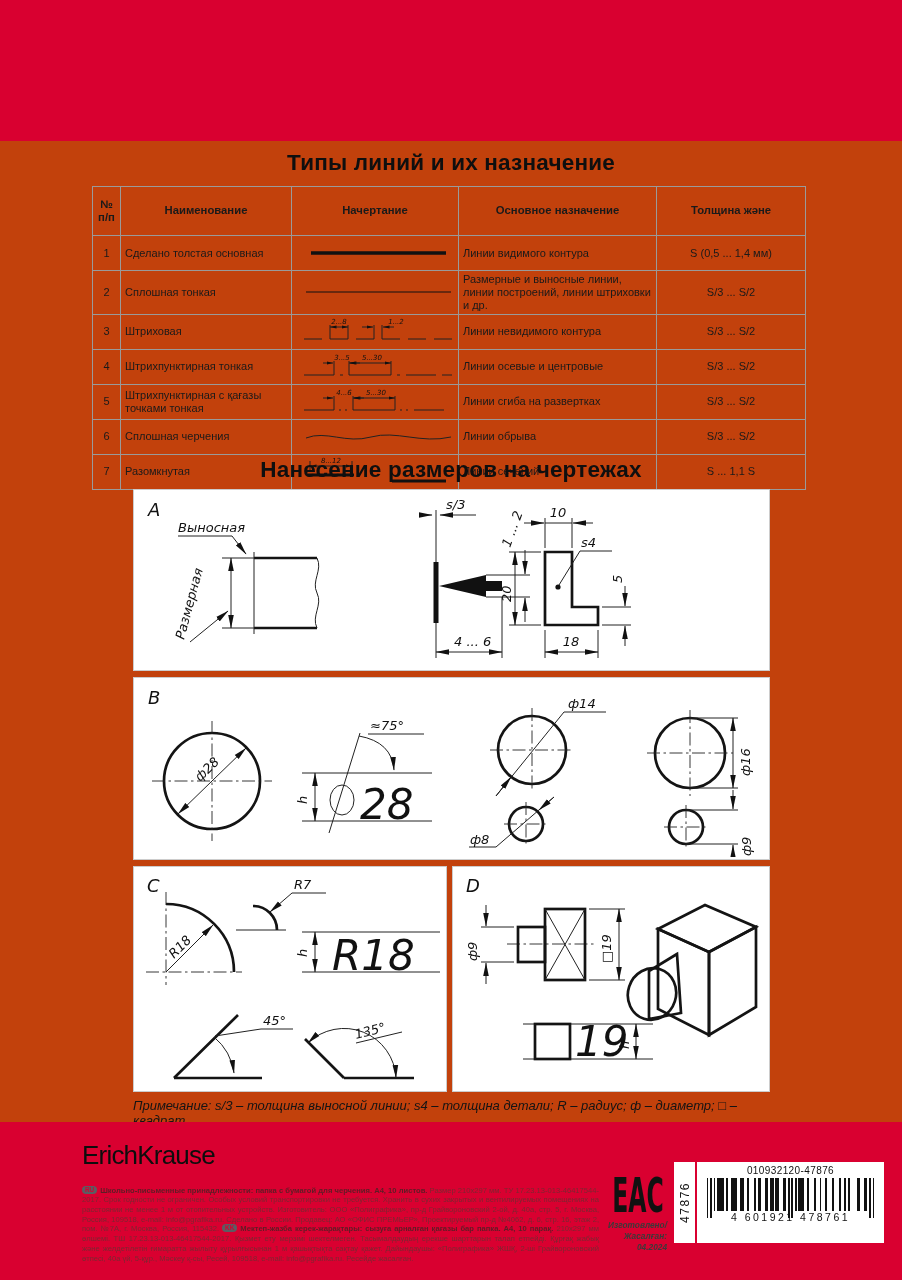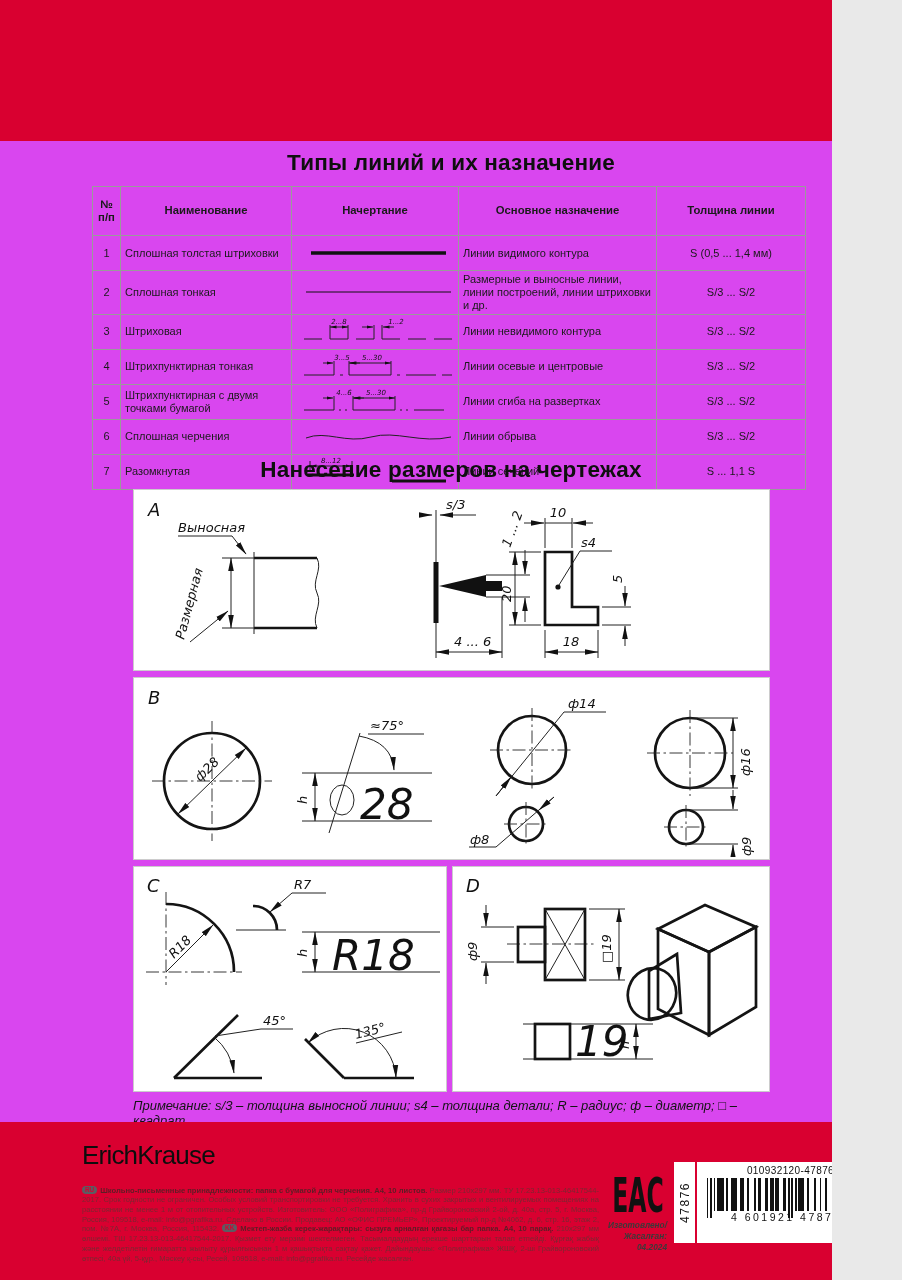--- a/index.html
+++ b/index.html
@@ -1,16 +1,16 @@
 <!DOCTYPE html>
 <html><head>
 <meta charset="utf-8">
 <style>
   html,body{margin:0;padding:0;background:#e9e9e9}
-  .page{position:relative;width:832px;height:1280px;background:#d946ef;overflow:hidden;
+  .page{position:relative;width:902px;height:1280px;background:#c2410c;overflow:hidden;
         font-family:"Liberation Sans",sans-serif;color:#111}
   .band{position:absolute;left:0;width:902px;background:#d90030}
   .band-top{top:0;height:141px}
   .band-bottom{top:1122px;height:158px}
 
   .title{position:absolute;left:0;width:902px;text-align:center;font-weight:bold;
          font-size:22.5px;color:#0f0f0f;letter-spacing:.2px}
   #title1{top:150px}
   #title2{top:457px}
 
@@ -105,27 +105,27 @@
         <col style="width:198px">
         <col style="width:149px">
       </colgroup>
     <thead>
       <tr>
         <th>№
 п/п</th>
         <th>Наименование</th>
         <th>Начертание</th>
         <th>Основное назначение</th>
-        <th>Толщина линии</th>
+        <th>Толщина және</th>
       </tr>
     </thead>
     <tbody>
       <tr style="height:30px">
         <td class="c-num">1</td>
-        <td class="c-name">Сплошная толстая штриховки</td>
+        <td class="c-name">Сделано толстая основная</td>
         <td class="c-samp">
           <svg width="163" height="30" viewBox="0 0 163 30">
               <line x1="15" y1="15" x2="150" y2="15" stroke="#111" stroke-width="3.4"></line>
             </svg>
         </td>
         <td class="c-purp">Линии видимого контура</td>
         <td class="c-thk">S (0,5 ... 1,4 мм)</td>
       </tr>
       <tr style="height:34px">
         <td class="c-num">2</td>
@@ -167,21 +167,21 @@
             <line class="s-tn" stroke-width=".8" x1="53" y1="11" x2="95" y2="11" marker-start="url(#ar2)" marker-end="url(#ar2)"></line>
             <text class="tdim" x="46" y="8">3...5</text>
             <text class="tdim" x="76" y="8">5...30</text>
           </svg>
         </td>
         <td class="c-purp">Линии осевые и центровые</td>
         <td class="c-thk">S/3 ... S/2</td>
       </tr>
       <tr style="height:32px">
         <td class="c-num">5</td>
-        <td class="c-name">Штрихпунктирная с двумя точками бумагой</td>
+        <td class="c-name">Штрихпунктирная с қағазы точками тонкая</td>
         <td class="c-samp">
           <svg width="163" height="30" viewBox="0 0 163 30">
             <path class="s-tn" stroke-width="1.2" d="M8,23 H38 M43,23 H45 M49,23 H51 M57,23 H99 M104,23 H106 M110,23 H112 M118,23 H148"></path>
             <path class="s-tn" stroke-width=".8" d="M38,23 V9 M57,23 V9 M99,23 V9"></path>
             <line class="s-tn" stroke-width=".8" x1="27" y1="11" x2="37" y2="11" marker-end="url(#ar2)"></line>
             <line class="s-tn" stroke-width=".8" x1="68" y1="11" x2="58" y2="11" marker-end="url(#ar2)"></line>
             <line class="s-tn" stroke-width=".8" x1="57" y1="11" x2="99" y2="11" marker-start="url(#ar2)" marker-end="url(#ar2)"></line>
             <text class="tdim" x="48" y="8">4...6</text>
             <text class="tdim" x="80" y="8">5...30</text>
           </svg>

